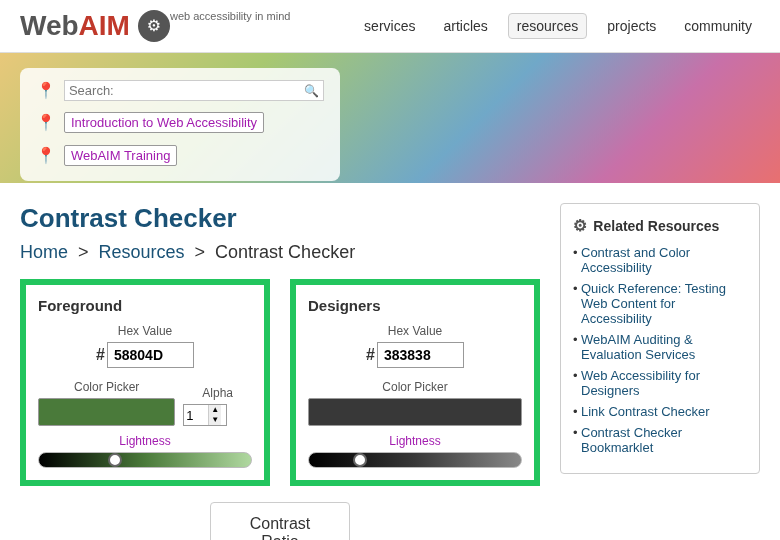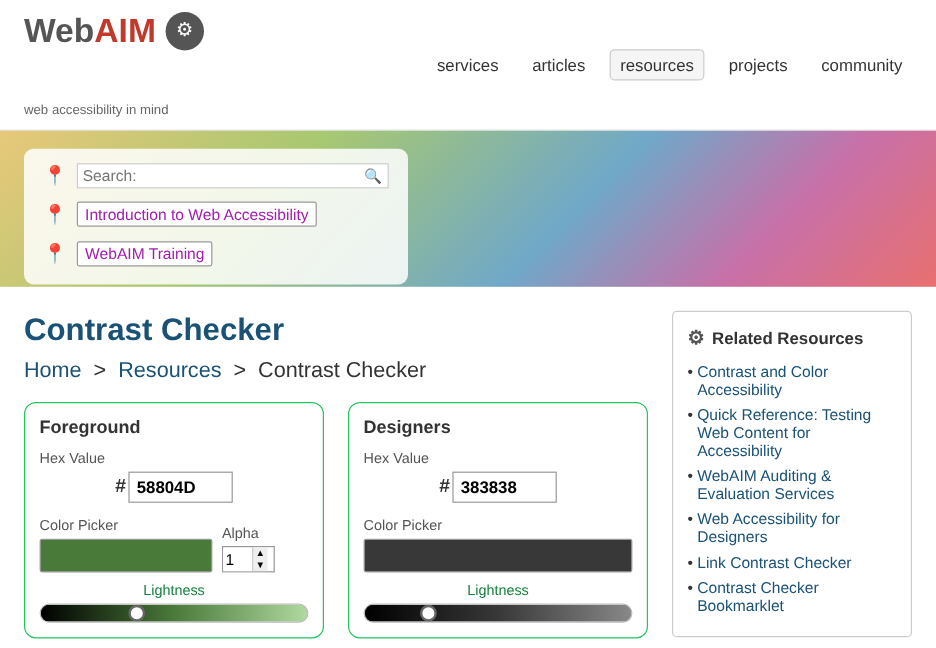--- a/index.html
+++ b/index.html
@@ -7,21 +7,21 @@
 
     
     #header {
       display: flex;
       align-items: center;
       justify-content: space-between;
       padding: 10px 20px;
       background: #fff;
       border-bottom: 1px solid #ddd;
     }
-    #logo-area { display: flex; flex-direction: column; gap: 44px; }
+    #logo-area { display: flex; flex-direction: row; }
     #logo-text { font-size: 28px; font-weight: bold; color: #333; }
     #logo-text span.web { color: #555; }
     #logo-text span.aim { color: #c0392b; }
     #logo-tagline { font-size: 11px; color: #666; }
     #logo-icon { display: inline-block; width: 32px; height: 32px; background: #555; border-radius: 50%; color: #fff; text-align: center; line-height: 32px; font-size: 16px; margin-left: 4px; }
 
     #nav { display: flex; gap: 12px; align-items: center; }
     .nav-item { text-decoration: none; color: #333; font-size: 14px; padding: 4px 8px; border-radius: 4px; }
     .nav-item.active { border: 1px solid #ccc; background: #f5f5f5; }
 
@@ -59,47 +59,47 @@
     #content { flex: 1; }
 
     h1.page-title { font-size: 26px; color: #1a5276; margin-bottom: 8px; }
     #breadcrumb { font-size: 18px; margin-bottom: 16px; color: #333; }
     #breadcrumb a { color: #1a5276; text-decoration: none; }
 
     
     #checker-area { display: flex; gap: 20px; }
     .color-panel {
       flex: 1;
-      border: 1px solid #22c55e;
-      border-radius: 10px;
+      border: 6px solid #22c55e;
+      border-radius: 0;
       padding: 12px;
     }
     .panel-title { font-weight: bold; font-size: 15px; margin-bottom: 10px; }
-    .field-label { font-size: 12px; text-align: left; margin-bottom: 4px; color: #555; }
+    .field-label { font-size: 12px; text-align: center; margin-bottom: 4px; color: #555; }
     .hex-row { display: flex; align-items: center; justify-content: center; gap: 2px; margin-bottom: 12px; }
     .hex-hash { font-size: 16px; font-weight: bold; }
     .hex-input {
       border: 1px solid #999; padding: 4px 6px; font-size: 14px; font-weight: bold;
       width: 87px; text-align: left;
     }
     .two-col { display: flex; gap: 8px; align-items: flex-end; margin-bottom: 8px; }
     .picker-col { flex: 2; }
     .alpha-col { flex: 1; }
     .color-swatch {
       height: 28px; border: 1px solid #999; border-radius: 2px; margin-top: 4px;
     }
     .alpha-input-wrapper {
       display: flex; border: 1px solid #999; align-items: center; width: 44px;
     }
     .alpha-input { border: none; outline: none; width: 24px; font-size: 13px; padding: 2px; }
     .alpha-spinner { display: flex; flex-direction: column; }
     .spin-btn { background: #eee; border: none; border-left: 1px solid #ccc; font-size: 8px; cursor: pointer; padding: 0 2px; line-height: 10px; }
 
     .lightness-section { margin-top: 4px; }
-    .lightness-label { font-size: 12px; text-align: center; margin-bottom: 4px; color: #15803d; }
+    .lightness-label { font-size: 12px; text-align: center; margin-bottom: 4px; color: #a21caf; }
     .lightness-slider-container {
       position: relative; height: 16px; border-radius: 8px; overflow: hidden;
       border: 1px solid #bbb;
     }
     .lightness-slider {
       position: absolute; top: 50%; transform: translateY(-50%);
       width: 100%; height: 100%;
       background: transparent;
       -webkit-appearance: none;
       appearance: none;

